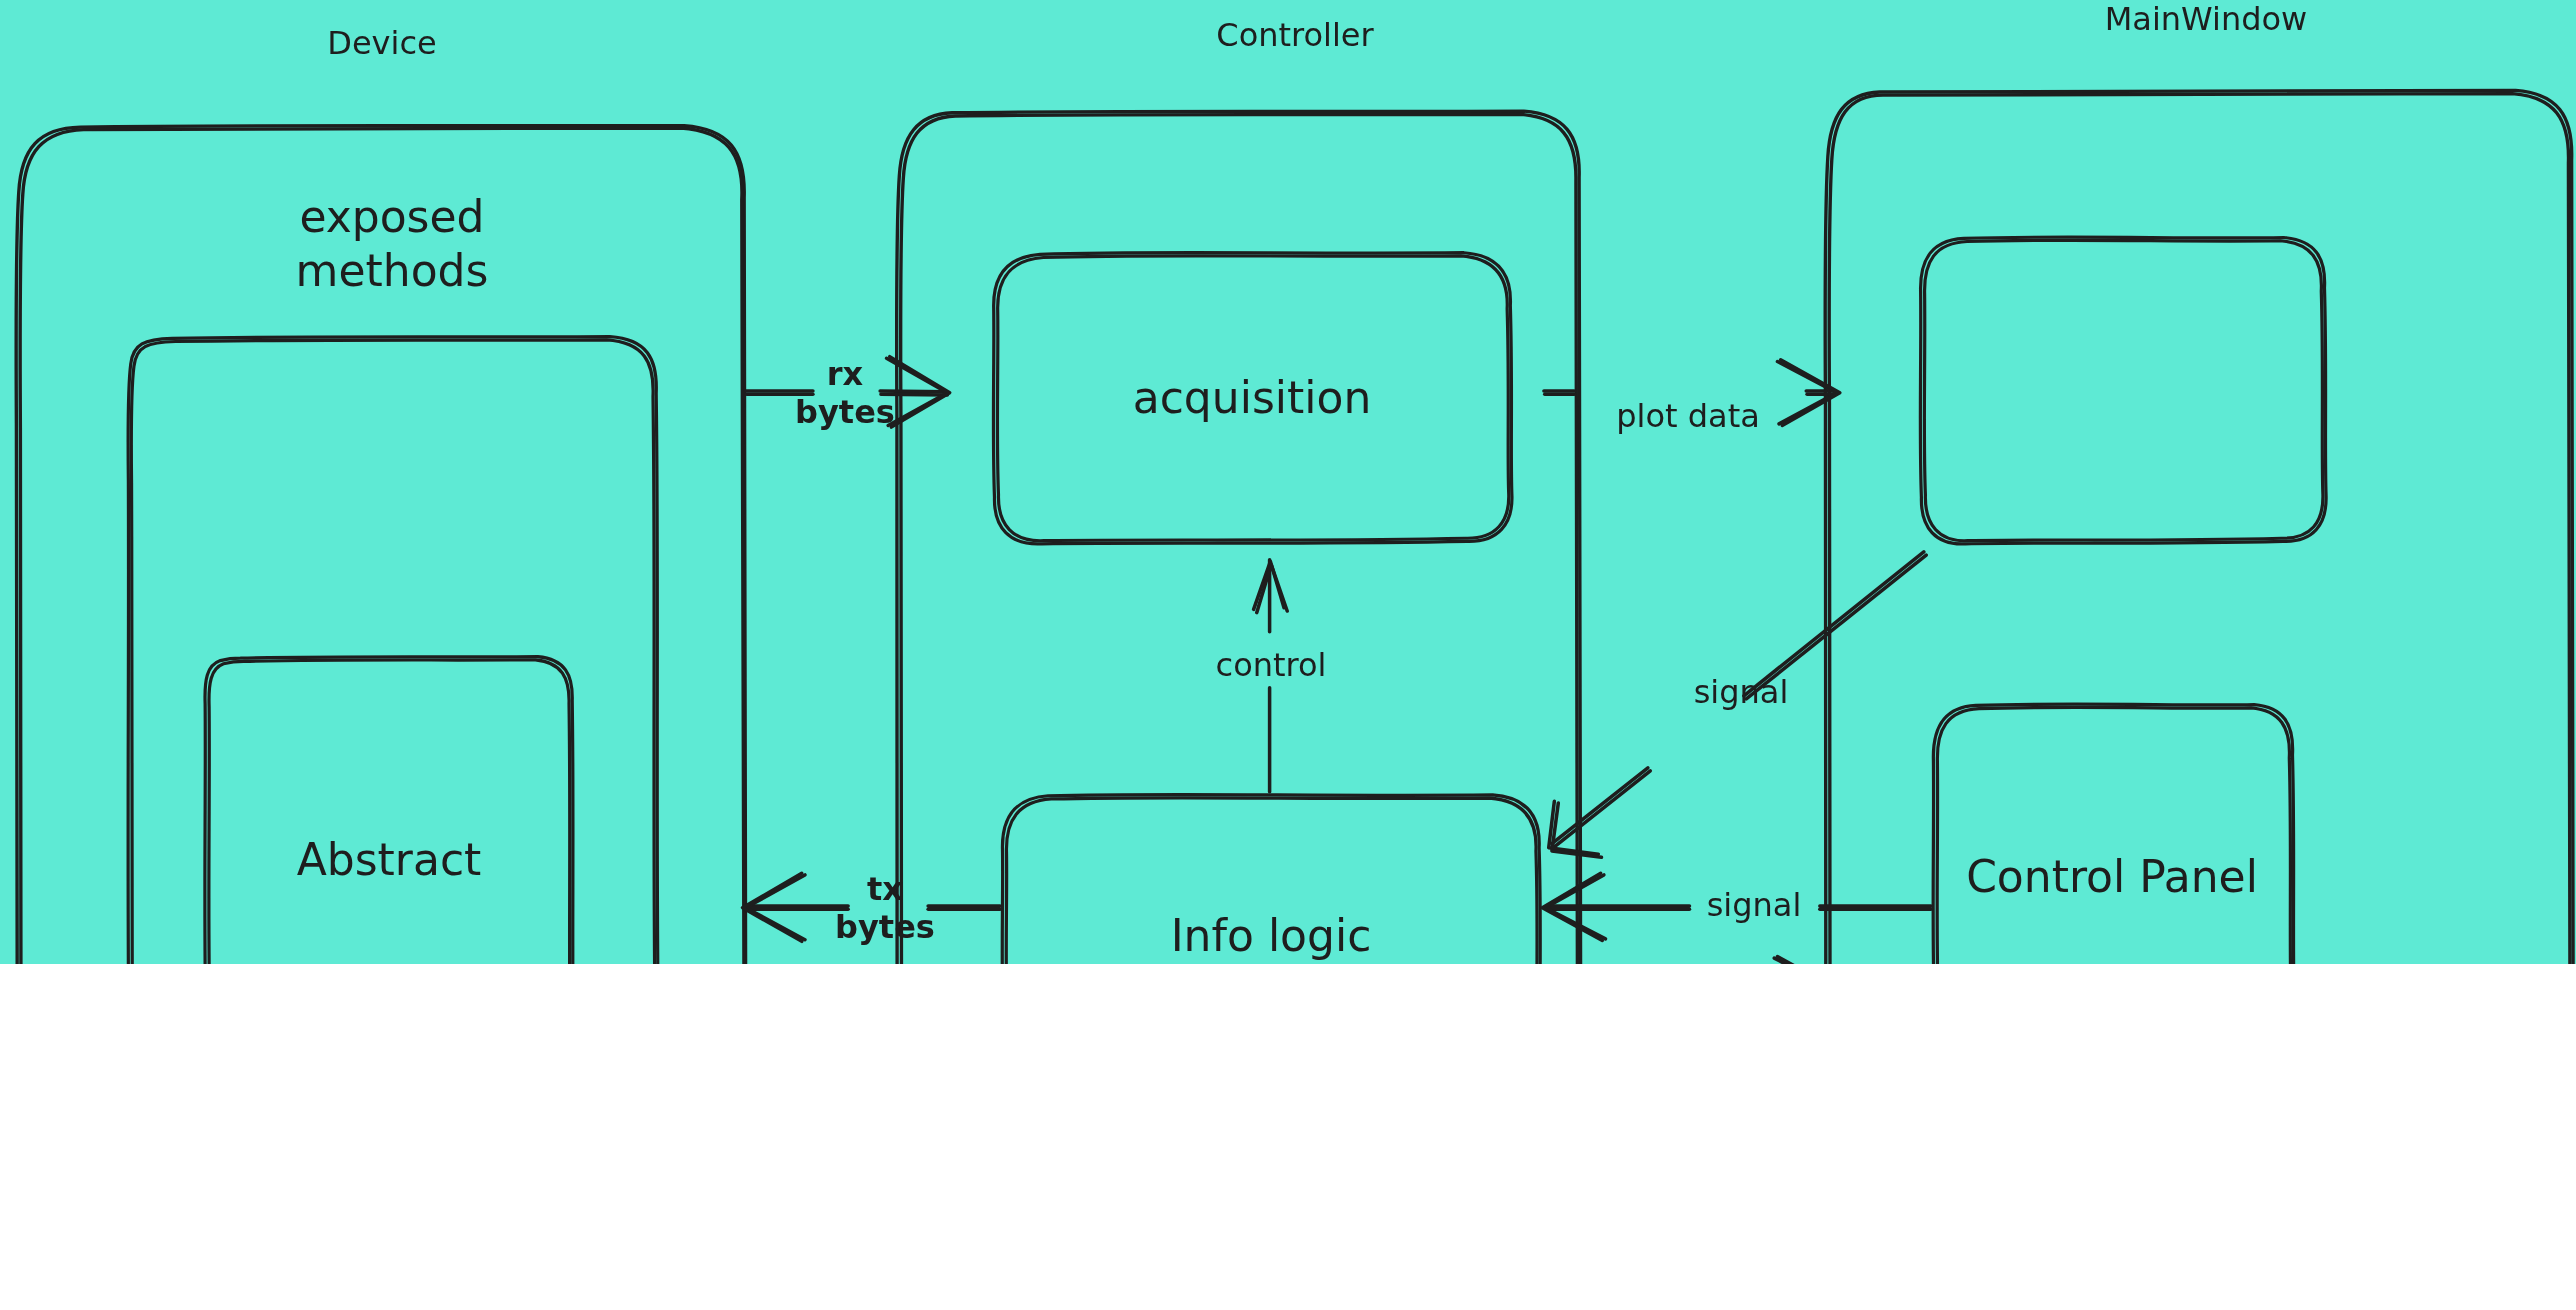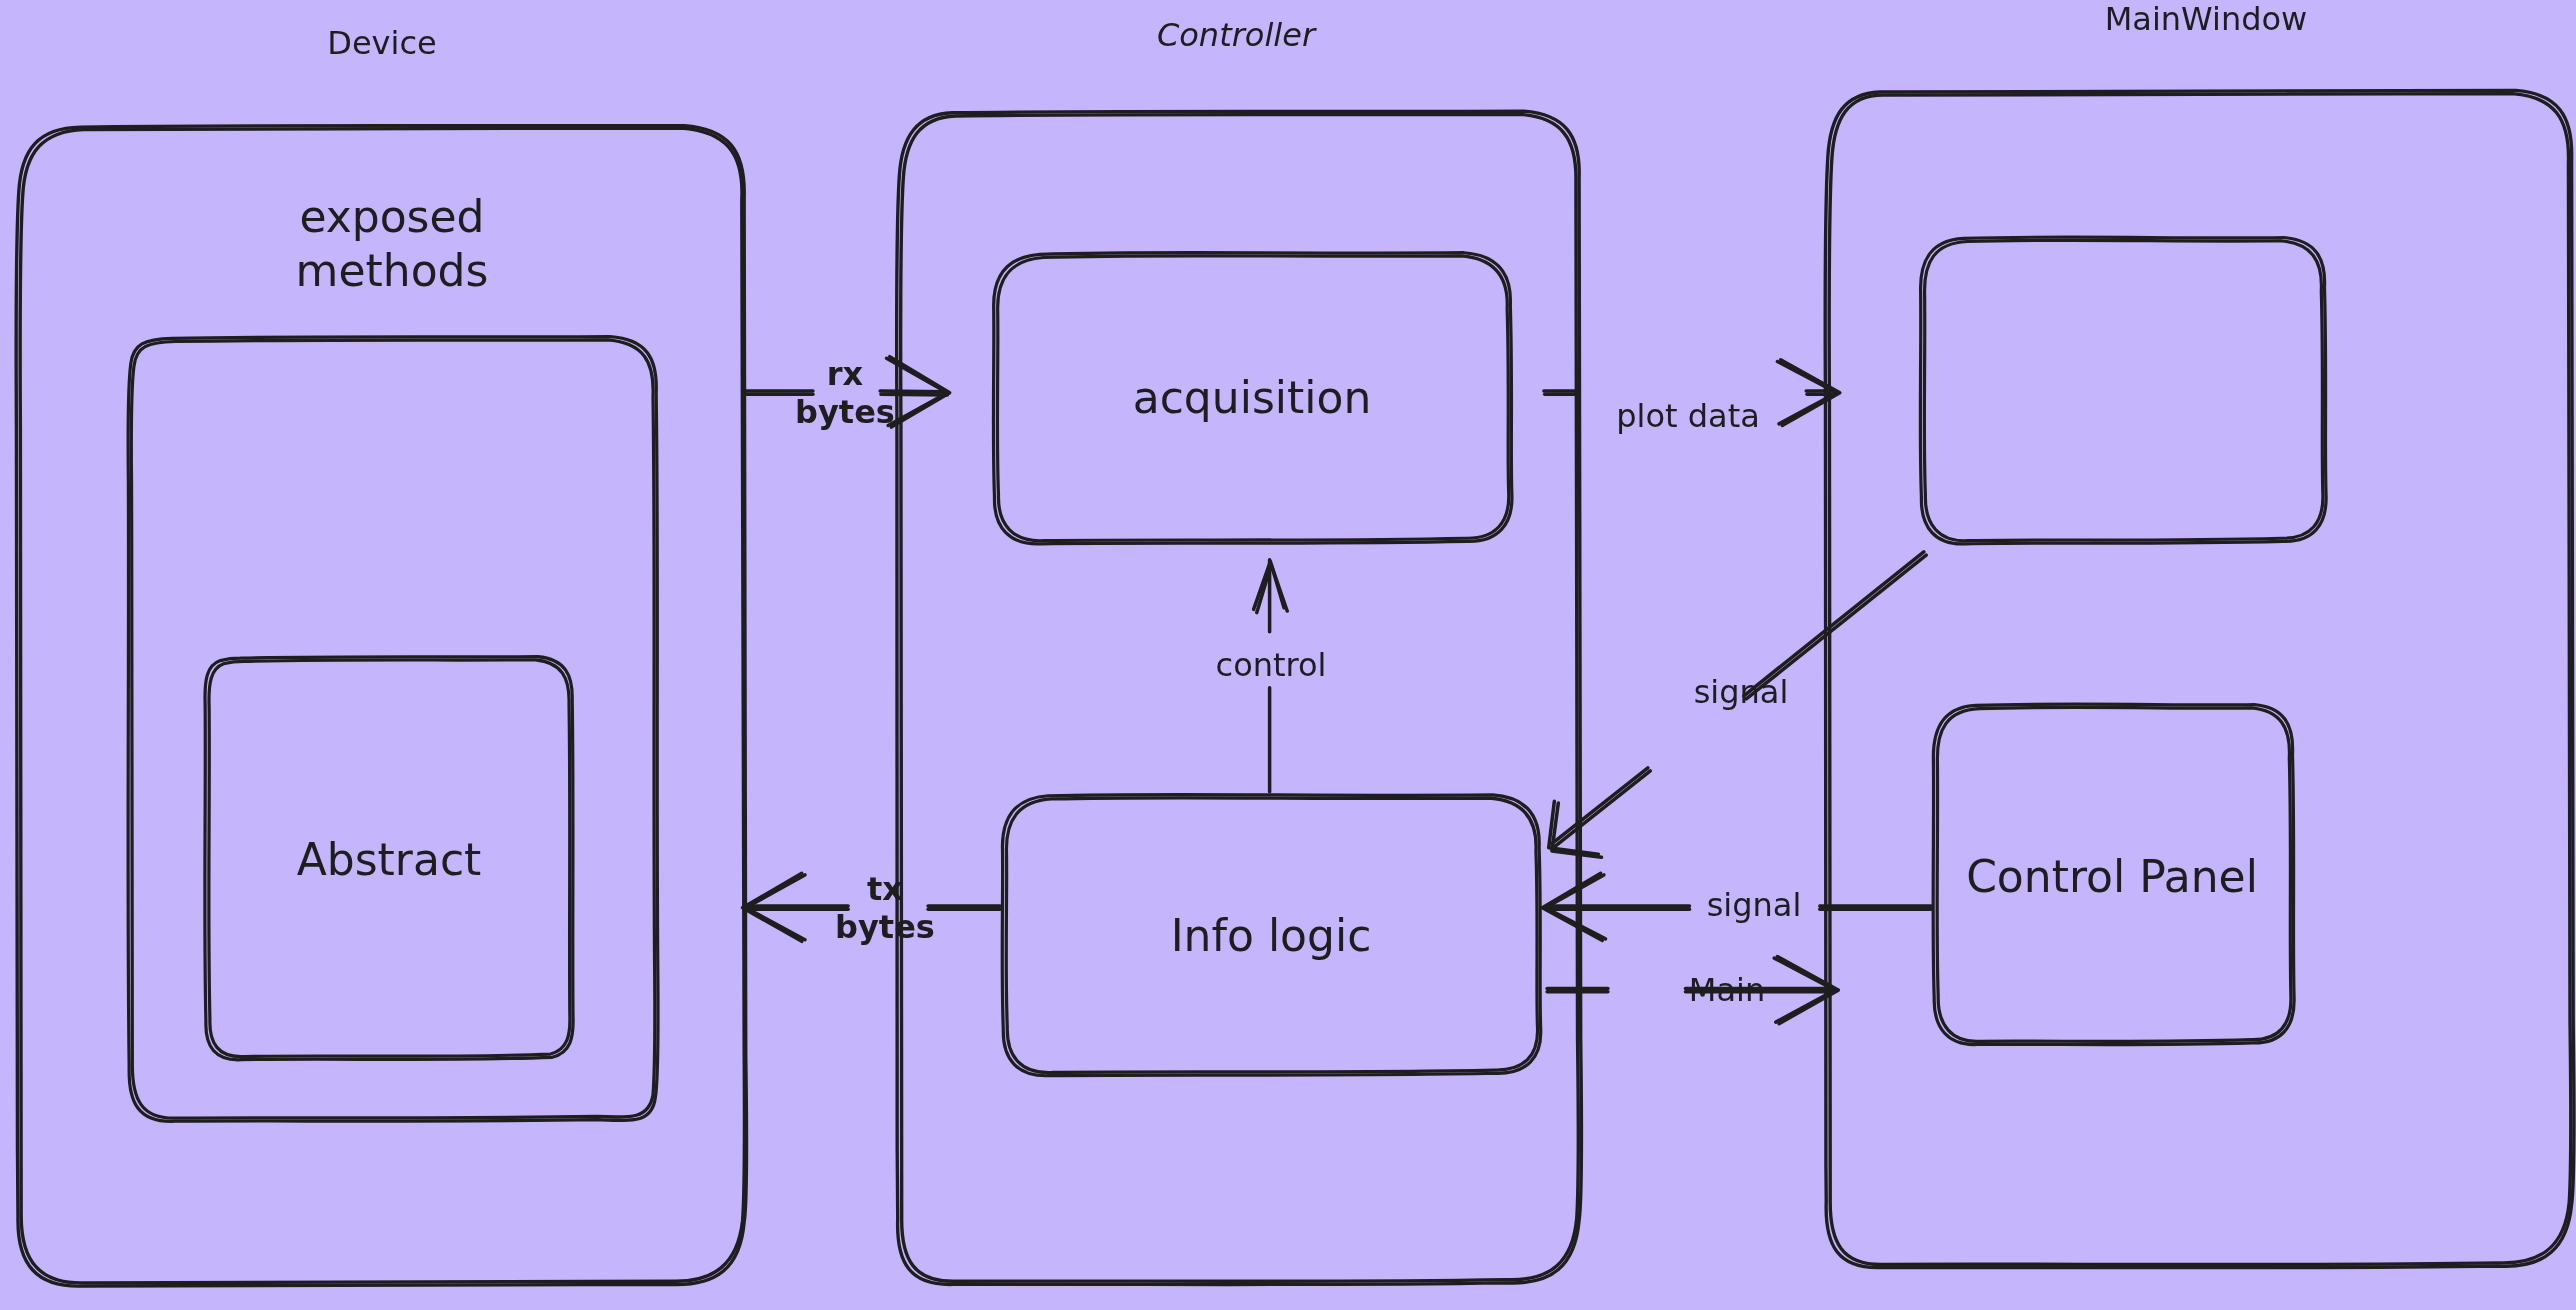--- a/index.html
+++ b/index.html
@@ -3,22 +3,22 @@
 <meta charset="utf-8">
 <style>
   html, body {
     margin: 0;
     padding: 0;
     background: #ffffff;
   }
   #canvas {
     position: relative;
     width: 2576px;
-    height: 1310px;
-    background: #c4b5fd;
+    height: 964px;
+    background: #5eead4;
     overflow: hidden;
     font-family: "DejaVu Sans", sans-serif;
   }
   #sketch {
     position: absolute;
     inset: 0;
     width: 2576px;
     height: 1310px;
   }
   .lbl {
@@ -211,21 +211,21 @@
         <path d="M 2107 1236 L 2290 1236"></path>
         <path d="M 2107 1240 L 2290 1240"></path>
         <path d="M 2218 1198 L 2294 1238 L 2220 1278"></path>
         <path d="M 2222 1196 L 2298 1238 L 2224 1280"></path>
       </g>
 
     </g>
   </svg>
 
   <div class="lbl group-title" style="left:382px; top:44px;">Device</div>
-  <div class="lbl group-title" style="left:1236px; top:36px;font-style:italic;">Controller</div>
+  <div class="lbl group-title" style="left:1295px; top:36px;">Controller</div>
   <div class="lbl group-title" style="left:2206px; top:20px;">MainWindow</div>
 
   <div class="lbl box-title" style="left:392px; top:244px;">exposed
 methods</div>
   <div class="lbl box-title" style="left:389px; top:860px;">Abstract</div>
   <div class="lbl box-title" style="left:1252px; top:398px;">acquisition</div>
   <div class="lbl box-title" style="left:1271px; top:936px;">Info logic</div>
   <div class="lbl box-title" style="left:2112px; top:877px;">Control Panel</div>
 
   <div class="lbl edge-label two-line" style="left:845px; top:394px;">rx

